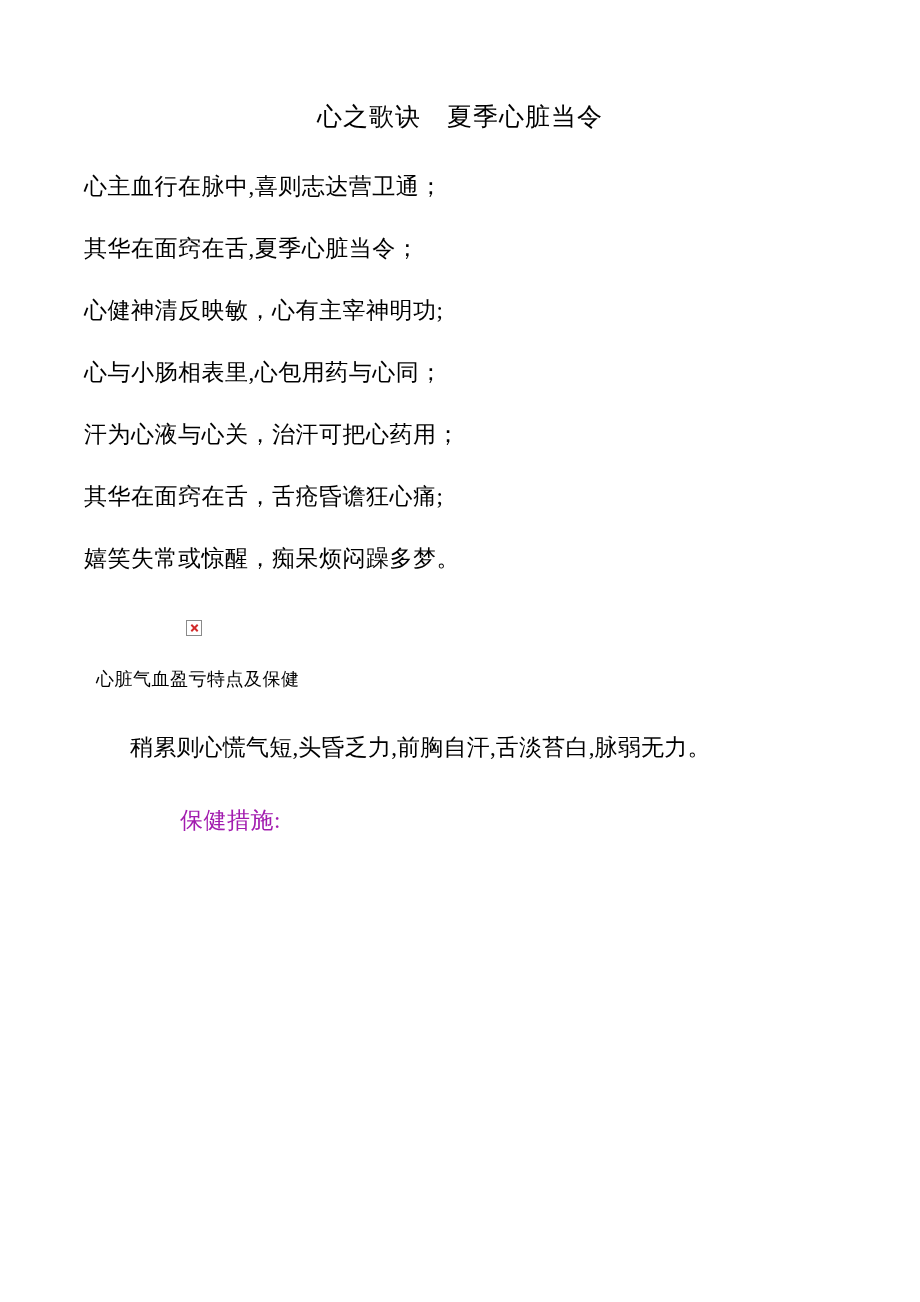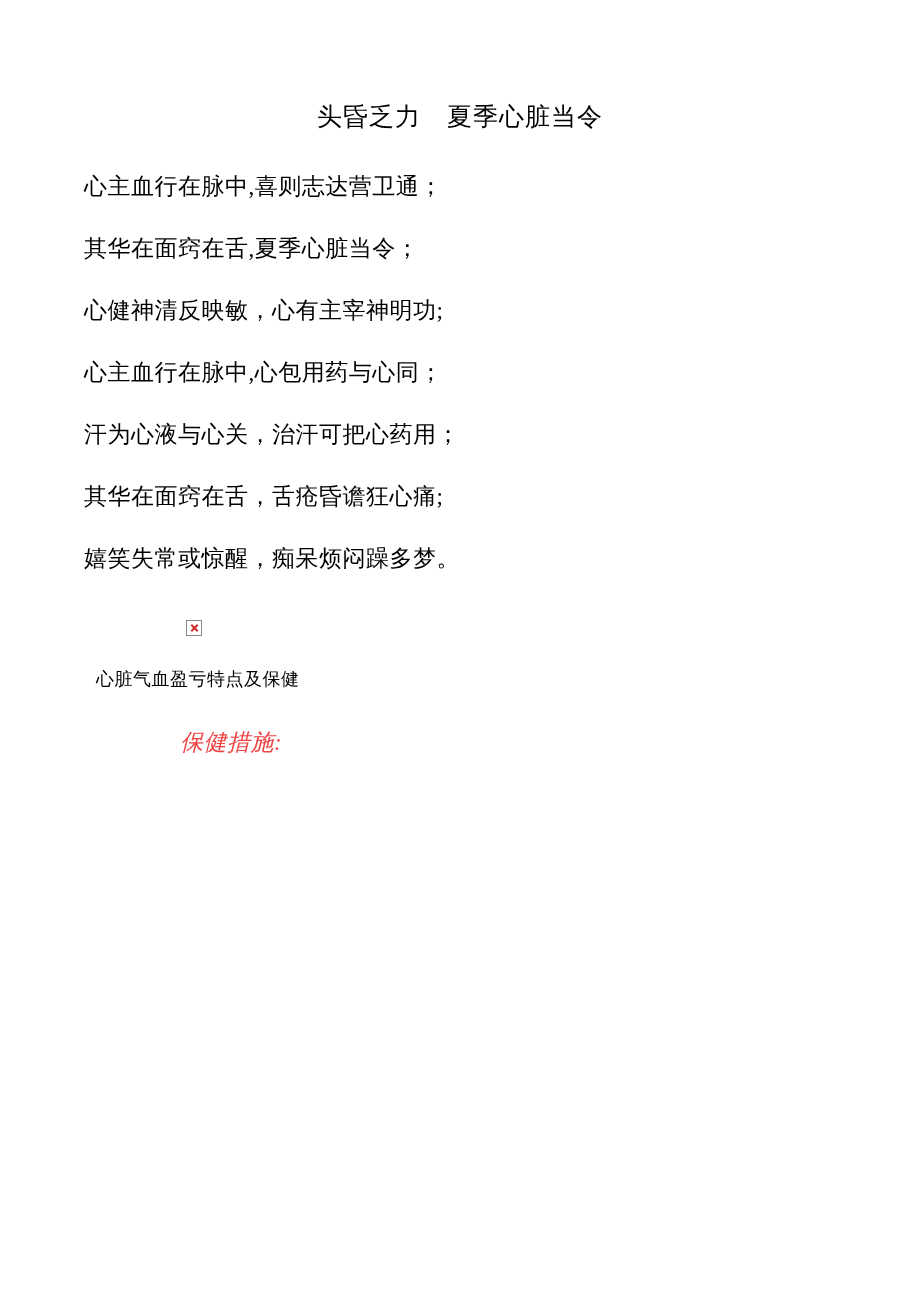--- a/index.html
+++ b/index.html
@@ -90,33 +90,34 @@
     margin: 0;
     padding-left: 96px;
     letter-spacing: 0.5px;
   }
 </style>
 </head>
 <body>
 
 <div class="page">
 
-  <div class="doc-title">头昏乏力　夏季心脏当令</div>
+  <div class="doc-title">心之歌诀　夏季心脏当令</div>
 
   <div class="verse-block">
     <div class="verse-line">心主血行在脉中,喜则志达营卫通；</div>
     <div class="verse-line">其华在面窍在舌,夏季心脏当令；</div>
     <div class="verse-line">心健神清反映敏，心有主宰神明功;</div>
-    <div class="verse-line">心主血行在脉中,心包用药与心同；</div>
+    <div class="verse-line">心与小肠相表里,心包用药与心同；</div>
     <div class="verse-line">汗为心液与心关，治汗可把心药用；</div>
     <div class="verse-line">其华在面窍在舌，舌疮昏谵狂心痛;</div>
     <div class="verse-line">嬉笑失常或惊醒，痴呆烦闷躁多梦。</div>
   </div>
 
   <div class="broken-image" title="x"></div>
 
   <div class="heading">心脏气血盈亏特点及保健</div>
 
 
+  <div class="body-para">稍累则心慌气短,头昏乏力,前胸自汗,舌淡苔白,脉弱无力。</div>
 
-  <div class="accent-heading" id="accent-heading" style="color: #ef4444; font-style: italic;">保健措施:</div>
+  <div class="accent-heading" id="accent-heading" style="color: #a21caf;">保健措施:</div>
 
 </div>
 
 </body></html>

